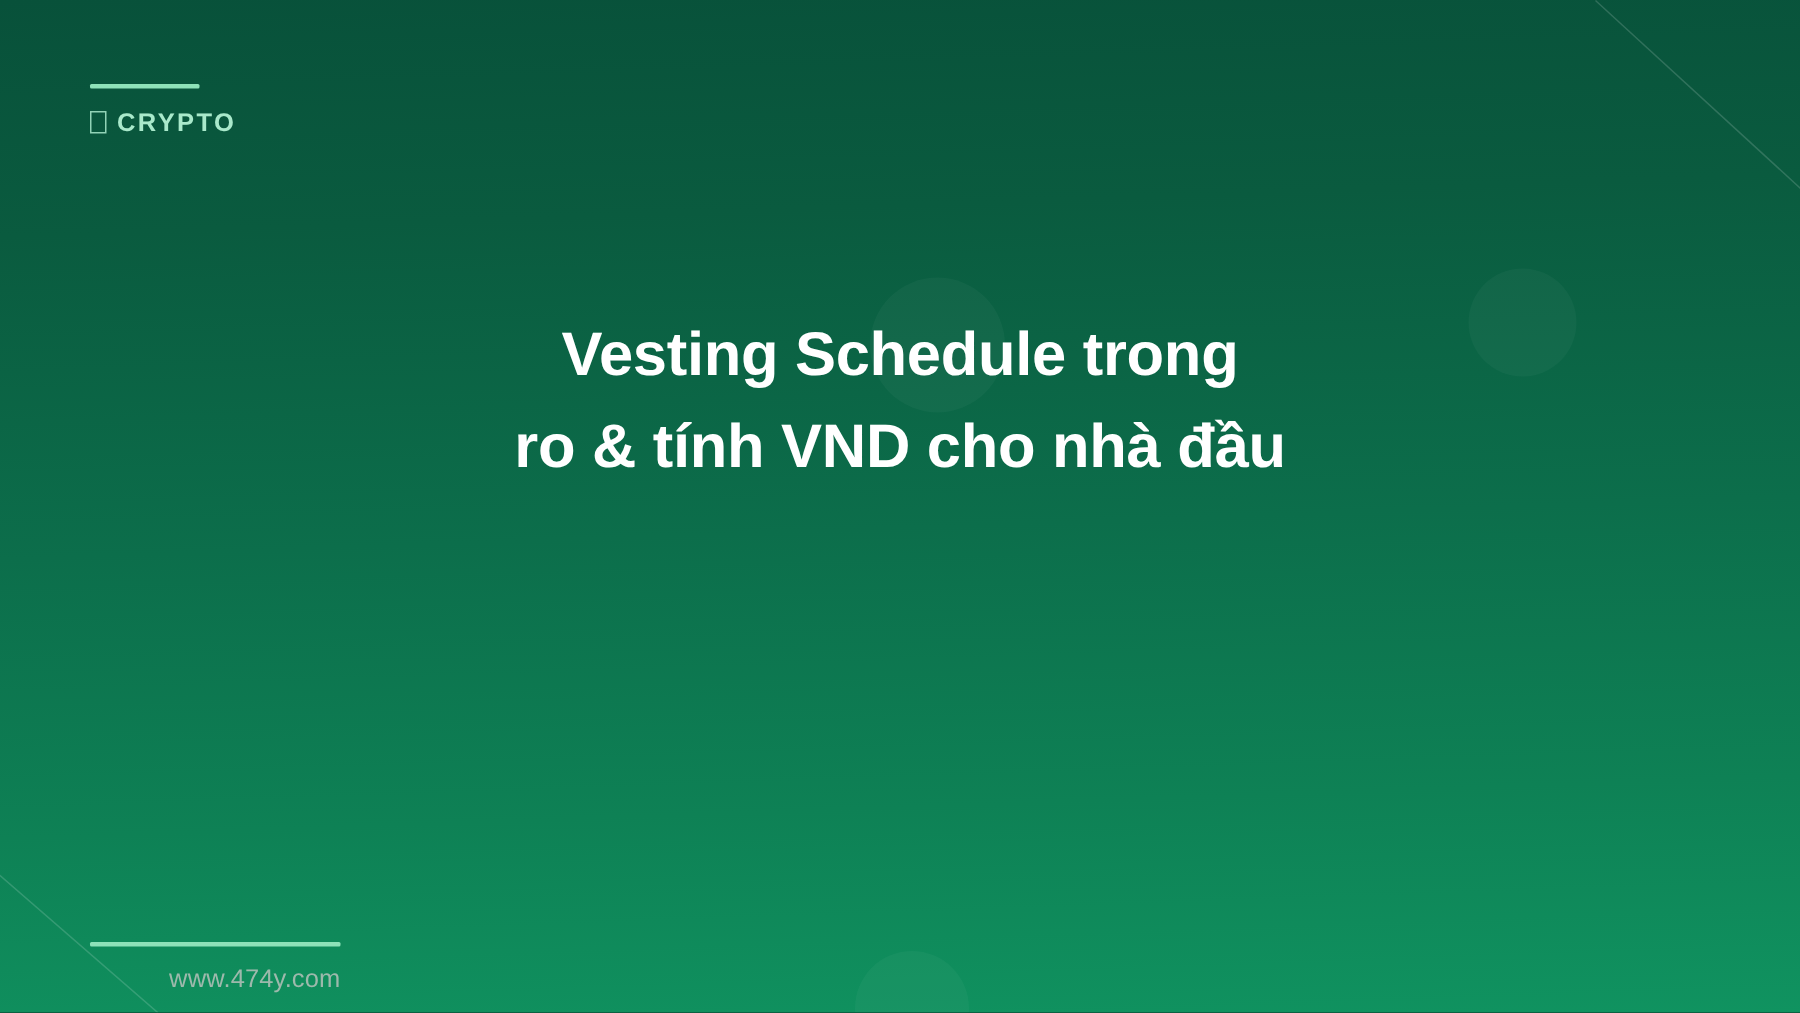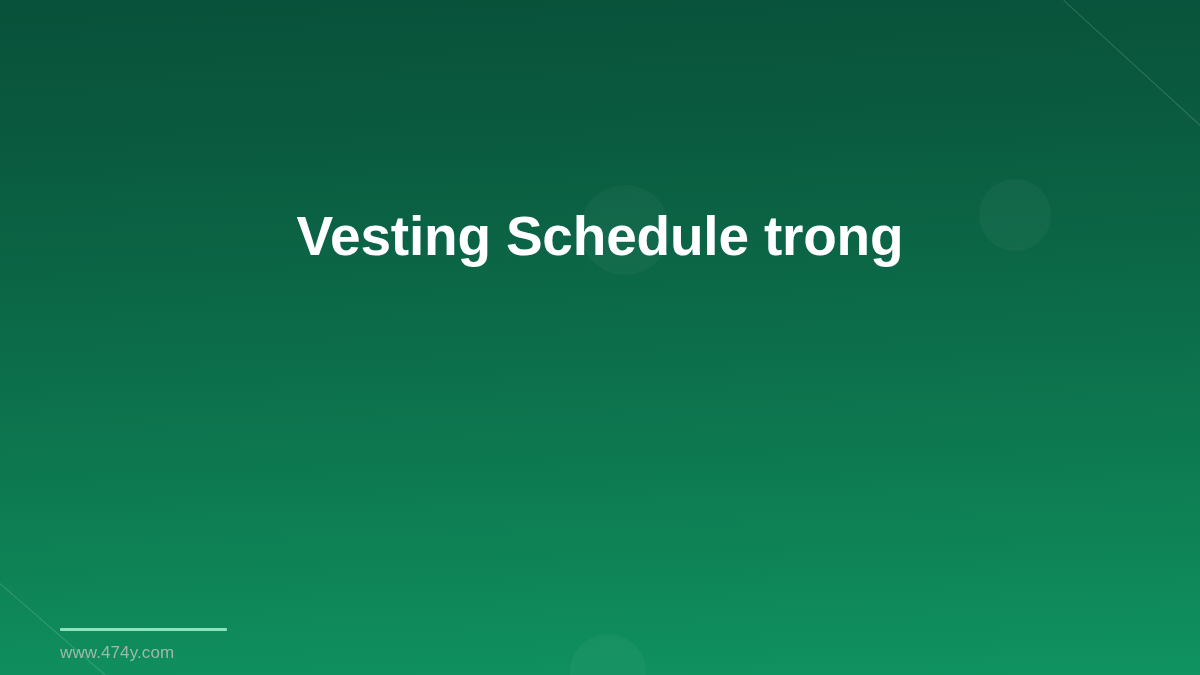--- a/index.html
+++ b/index.html
@@ -95,21 +95,21 @@
     left: 0;
     right: 0;
     top: 206px;
     display: flex;
     flex-direction: column;
     align-items: center;
     padding: 0 120px;
     box-sizing: border-box;
   }
   .title-line {
-    font-size: 55px;
+    font-size: 41px;
     font-weight: 700;
     color: #ffffff;
     line-height: 61px;
     letter-spacing: -0.2px;
     text-align: left;
     white-space: nowrap;
   }
 
   
   .footer {
@@ -124,38 +124,44 @@
     border-radius: 1px;
   }
   .footer-url {
     margin-top: 13px;
     font-size: 17px;
     font-weight: 400;
     color: #9db9ac;
     letter-spacing: .1px;
     line-height: 1;
     white-space: nowrap;
+    text-align: right;
   }
 </style>
 </head>
 <body>
 
 <div class="slide">
 
   <div class="decor-layer">
     <div class="decor-circle c-center"></div>
     <div class="decor-circle c-right"></div>
     <div class="decor-circle c-bottom"></div>
     <div class="decor-line l-topright"></div>
     <div class="decor-line l-bottomleft"></div>
   </div>
 
+  <div class="brand">
+    <div class="brand-rule"></div>
+    <div class="brand-name"><span class="brand-glyph"></span><span>CRYPTO</span></div>
+  </div>
 
   <div class="title-wrap">
     <div class="title-line">Vesting Schedule trong</div>
+    <div class="title-line">ro &amp; tính VND cho nhà đầu</div>
   </div>
 
   <div class="footer">
     <div class="footer-rule"></div>
     <div class="footer-url">www.474y.com</div>
   </div>
 
 </div>
 
 </body></html>

